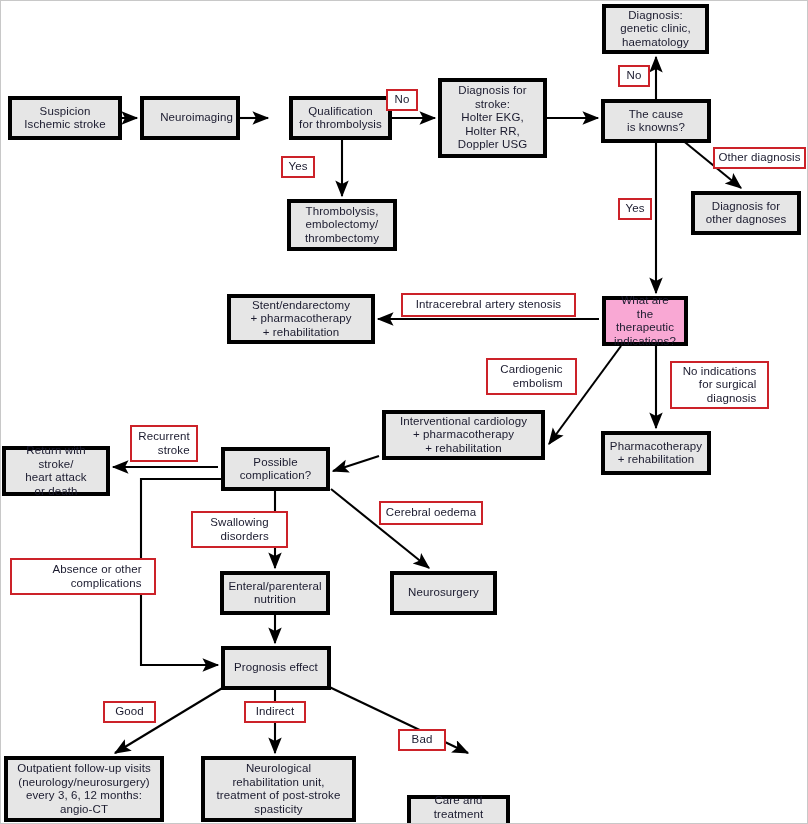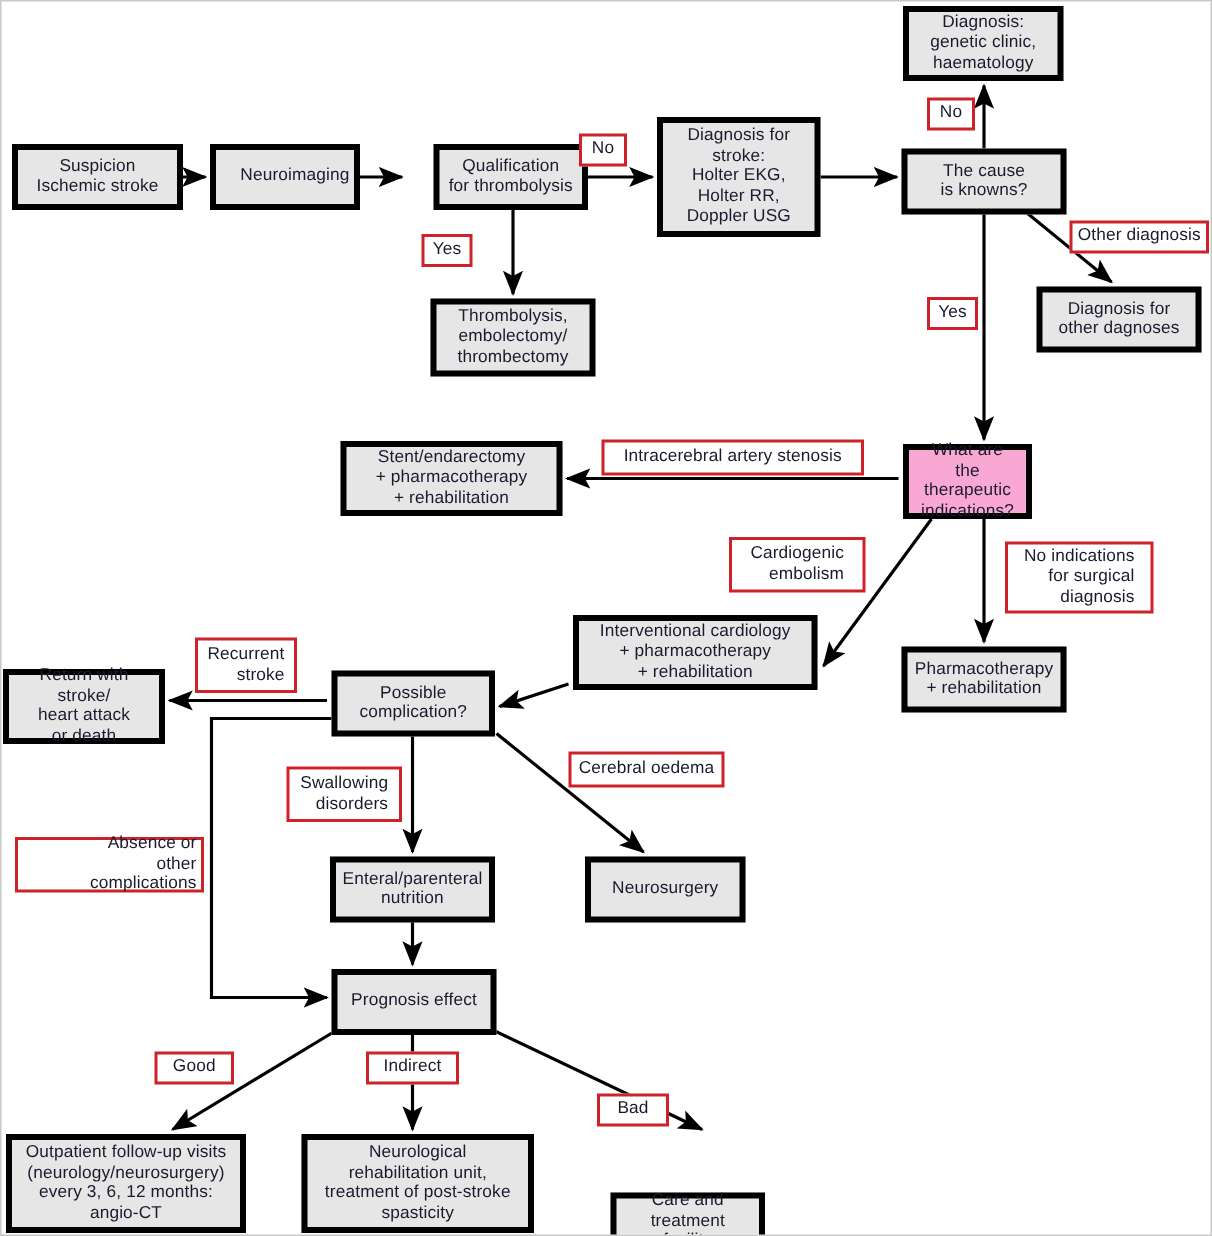--- a/index.html
+++ b/index.html
@@ -271,32 +271,32 @@
           <span>for surgical</span>
           <span>diagnosis</span>
         </div>
       </div>
       <div class="label" style="left: 129px; top: 424px; width: 68px; height: 37px; background: rgb(255, 255, 255); border-color: rgb(204, 34, 41); color: rgb(26, 26, 46);">
         <div>
           <span>Recurrent</span>
           <span>stroke</span>
         </div>
       </div>
-      <div class="label" style="left: 190px; top: 510px; width: 77px; height: 37px; background: rgb(255, 255, 255); border-color: rgb(204, 34, 41); color: rgb(26, 26, 46);">
+      <div class="label" style="left: 190px; top: 510px; width: 97px; height: 37px; background: rgb(255, 255, 255); border-color: rgb(204, 34, 41); color: rgb(26, 26, 46);">
         <div>
           <span>Swallowing</span>
           <span>disorders</span>
         </div>
       </div>
       <div class="label" style="left: 378px; top: 500px; width: 104px; height: 24px; background: rgb(255, 255, 255); border-color: rgb(204, 34, 41); color: rgb(26, 26, 46);">
         <div>
           <span>Cerebral oedema</span>
         </div>
       </div>
-      <div class="label" style="left: 9px; top: 557px; width: 126px; height: 37px; background: rgb(255, 255, 255); border-color: rgb(204, 34, 41); color: rgb(26, 26, 46); padding-left: 31px;">
+      <div class="label" style="left: 9px; top: 557px; width: 146px; height: 37px; background: rgb(255, 255, 255); border-color: rgb(204, 34, 41); color: rgb(26, 26, 46); padding-left: 31px;">
         <div>
           <span>Absence or other</span>
           <span>complications</span>
         </div>
       </div>
       <div class="label" style="left: 102px; top: 700px; width: 53px; height: 22px; background: rgb(255, 255, 255); border-color: rgb(204, 34, 41); color: rgb(26, 26, 46);">
         <div>
           <span>Good</span>
         </div>
       </div>

